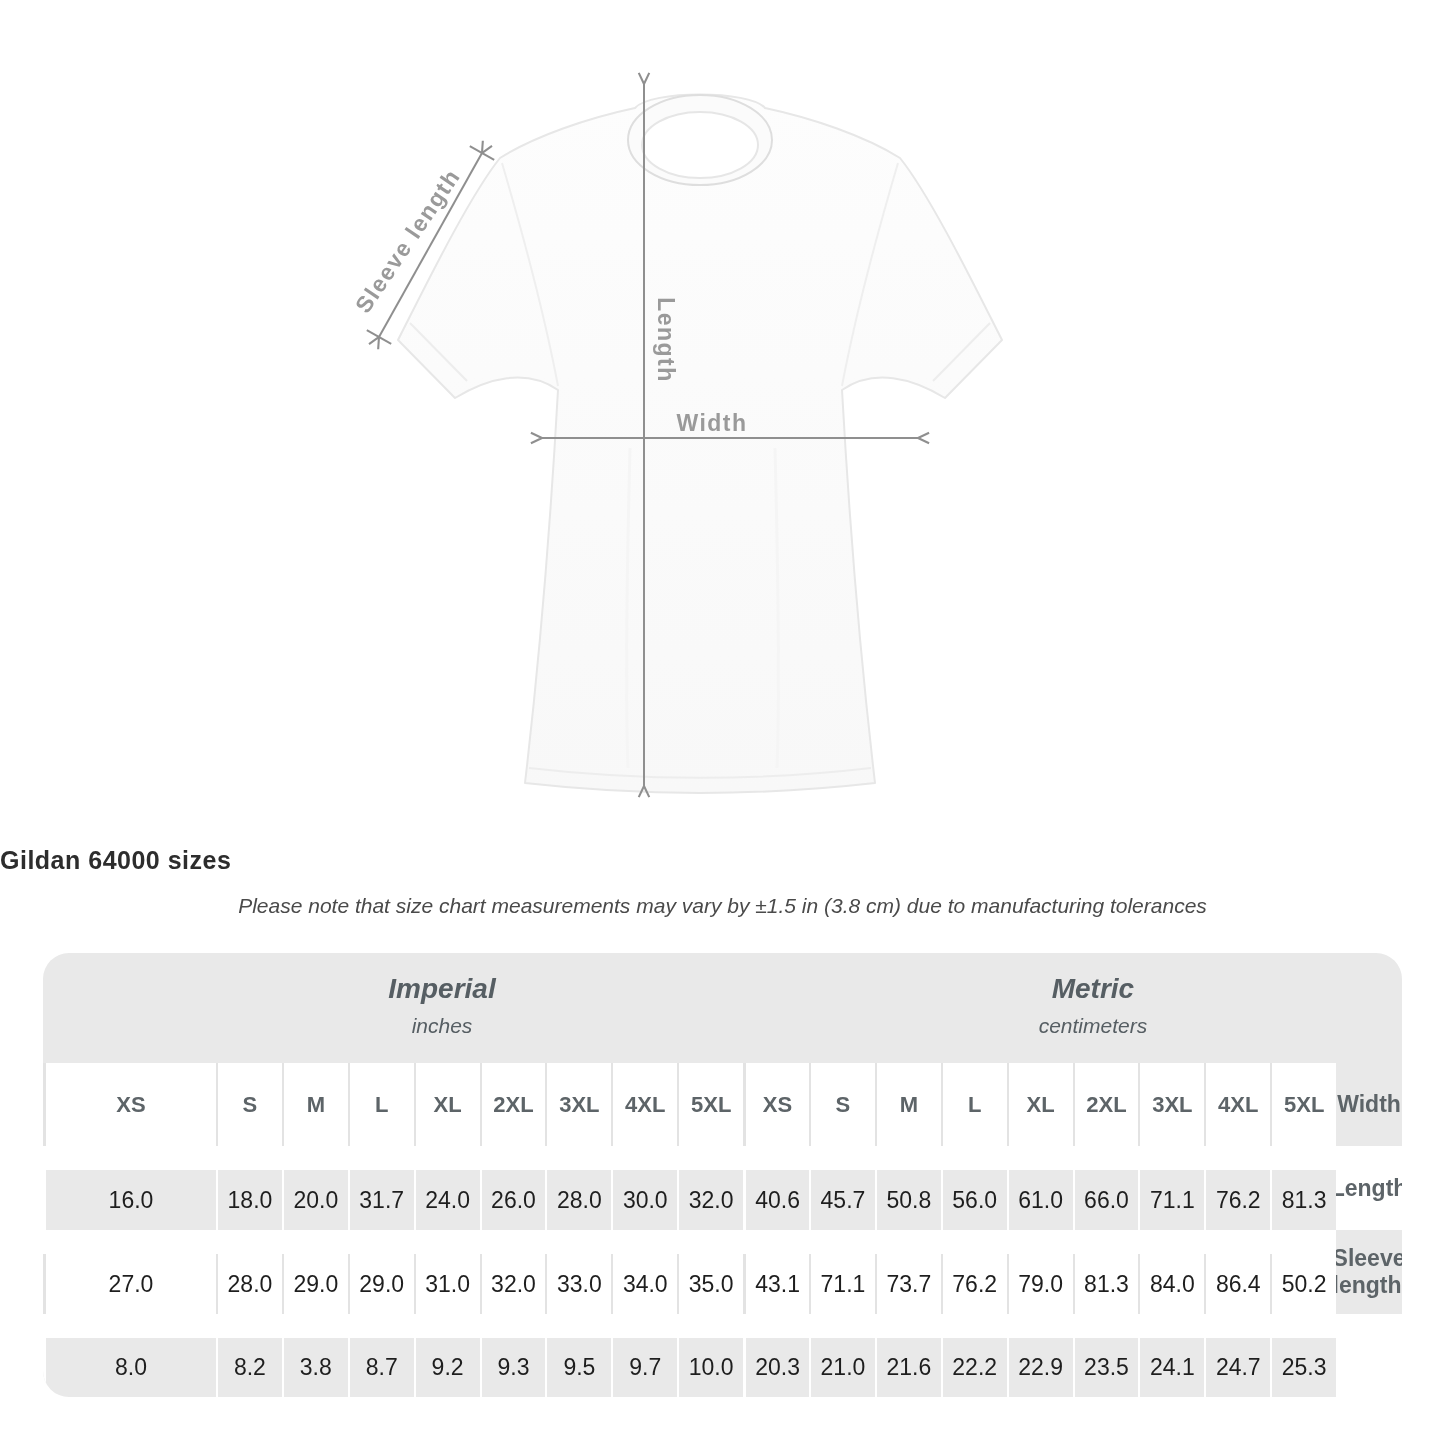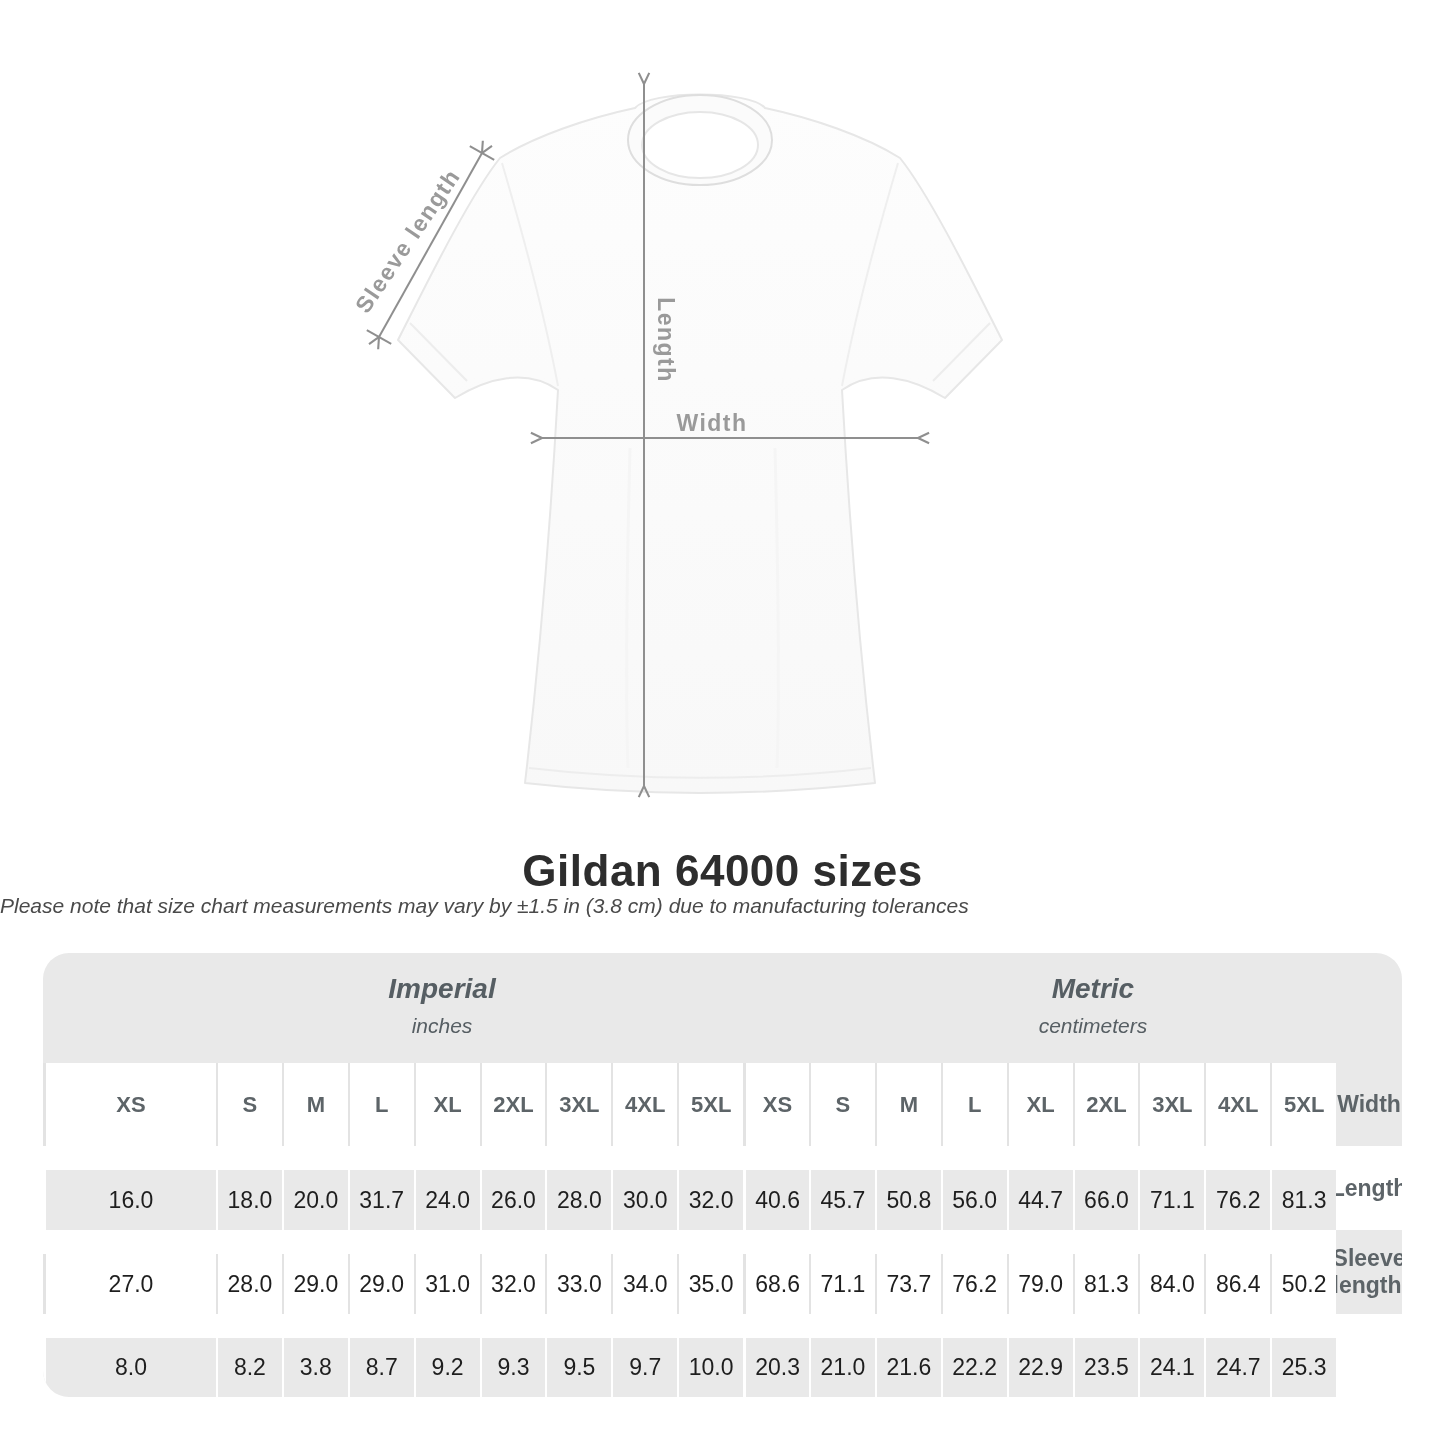--- a/index.html
+++ b/index.html
@@ -11,25 +11,25 @@
   .shirt-svg{position:absolute;left:330px;top:68px;}
   .diagram-label{
     position:absolute;font-weight:bold;font-size:23px;color:#9a9a9a;
     white-space:nowrap;letter-spacing:1.5px;
   }
   .lbl-sleeve{left:408px;top:241px;transform:translate(-50%,-50%) rotate(-56deg);}
   .lbl-length{left:665px;top:340px;transform:translate(-50%,-50%) rotate(90deg);}
   .lbl-width{left:712px;top:423px;transform:translate(-50%,-50%);}
   
   .page-title{
-    position:absolute;top:846px;left:0;width:100%;text-align:center;
-    font-size:44px;font-weight:bold;color:#2d2d2d;letter-spacing:0.5px;
+    position:absolute;top:846px;left:0;width:100%;text-align:left;
+    font-size:25px;font-weight:bold;color:#2d2d2d;letter-spacing:0.5px;
   }
   .page-note{
-    position:absolute;top:894px;left:0;width:100%;text-align:left;
+    position:absolute;top:894px;left:0;width:100%;text-align:center;
     font-size:21px;font-style:italic;color:#4a4a4a;
   }
   
   .size-table{
     position:absolute;left:43px;top:953px;width:1359px;height:444px;
     border-radius:26px;overflow:hidden;background:#ffffff;
   }
   .band{position:relative;width:100%;height:110px;background:#e9e9e9;}
   .unit-group{position:absolute;top:0;transform:translateX(-50%);text-align:center;}
   .unit-group.imperial{left:29.36%;}
@@ -154,36 +154,36 @@
         <div class="cell c-num r-gray b2">31.7</div>
         <div class="cell c-num r-gray b2">24.0</div>
         <div class="cell c-num r-gray b2">26.0</div>
         <div class="cell c-num r-gray b2">28.0</div>
         <div class="cell c-num r-gray b2">30.0</div>
         <div class="cell c-num r-gray b2">32.0</div>
         <div class="cell c-num r-gray b3">40.6</div>
         <div class="cell c-num r-gray b2">45.7</div>
         <div class="cell c-num r-gray b2">50.8</div>
         <div class="cell c-num r-gray b2">56.0</div>
-        <div class="cell c-num r-gray b2">44.7</div>
+        <div class="cell c-num r-gray b2">61.0</div>
         <div class="cell c-num r-gray b2">66.0</div>
         <div class="cell c-num r-gray b2">71.1</div>
         <div class="cell c-num r-gray b2">76.2</div>
         <div class="cell c-num r-gray b2">81.3</div>
         <div class="cell c-label r-white">Length</div>
         <div class="cell c-num r-white b3">27.0</div>
         <div class="cell c-num r-white b2">28.0</div>
         <div class="cell c-num r-white b2">29.0</div>
         <div class="cell c-num r-white b2">29.0</div>
         <div class="cell c-num r-white b2">31.0</div>
         <div class="cell c-num r-white b2">32.0</div>
         <div class="cell c-num r-white b2">33.0</div>
         <div class="cell c-num r-white b2">34.0</div>
         <div class="cell c-num r-white b2">35.0</div>
-        <div class="cell c-num r-white b3">68.6</div>
+        <div class="cell c-num r-white b3">43.1</div>
         <div class="cell c-num r-white b2">71.1</div>
         <div class="cell c-num r-white b2">73.7</div>
         <div class="cell c-num r-white b2">76.2</div>
         <div class="cell c-num r-white b2">79.0</div>
         <div class="cell c-num r-white b2">81.3</div>
         <div class="cell c-num r-white b2">84.0</div>
         <div class="cell c-num r-white b2">86.4</div>
         <div class="cell c-num r-white b2">50.2</div>
         <div class="cell c-label r-gray">Sleeve length</div>
         <div class="cell c-num r-gray b3">8.0</div>

